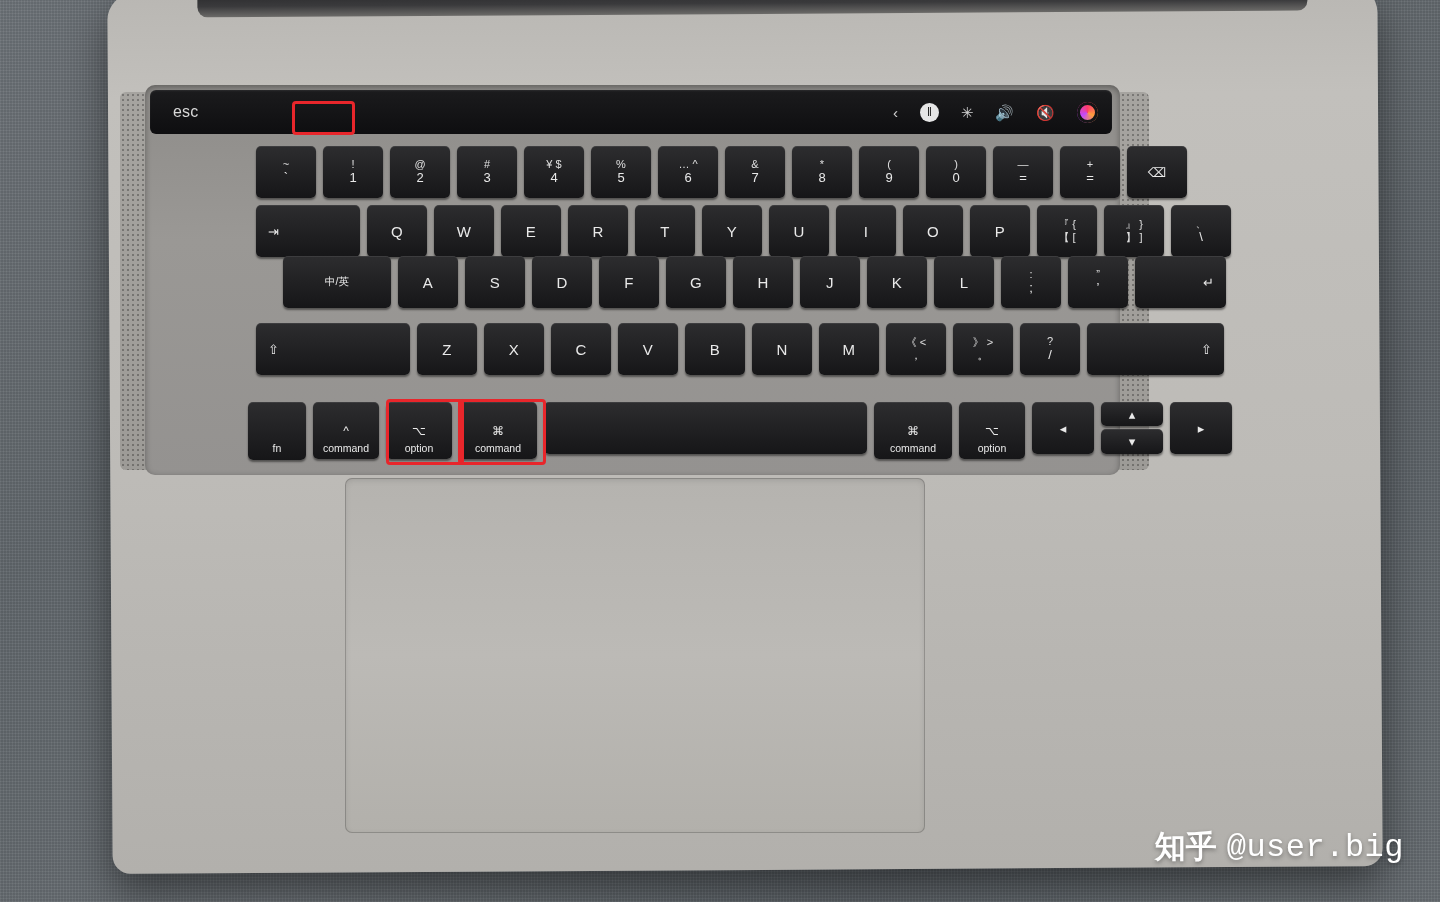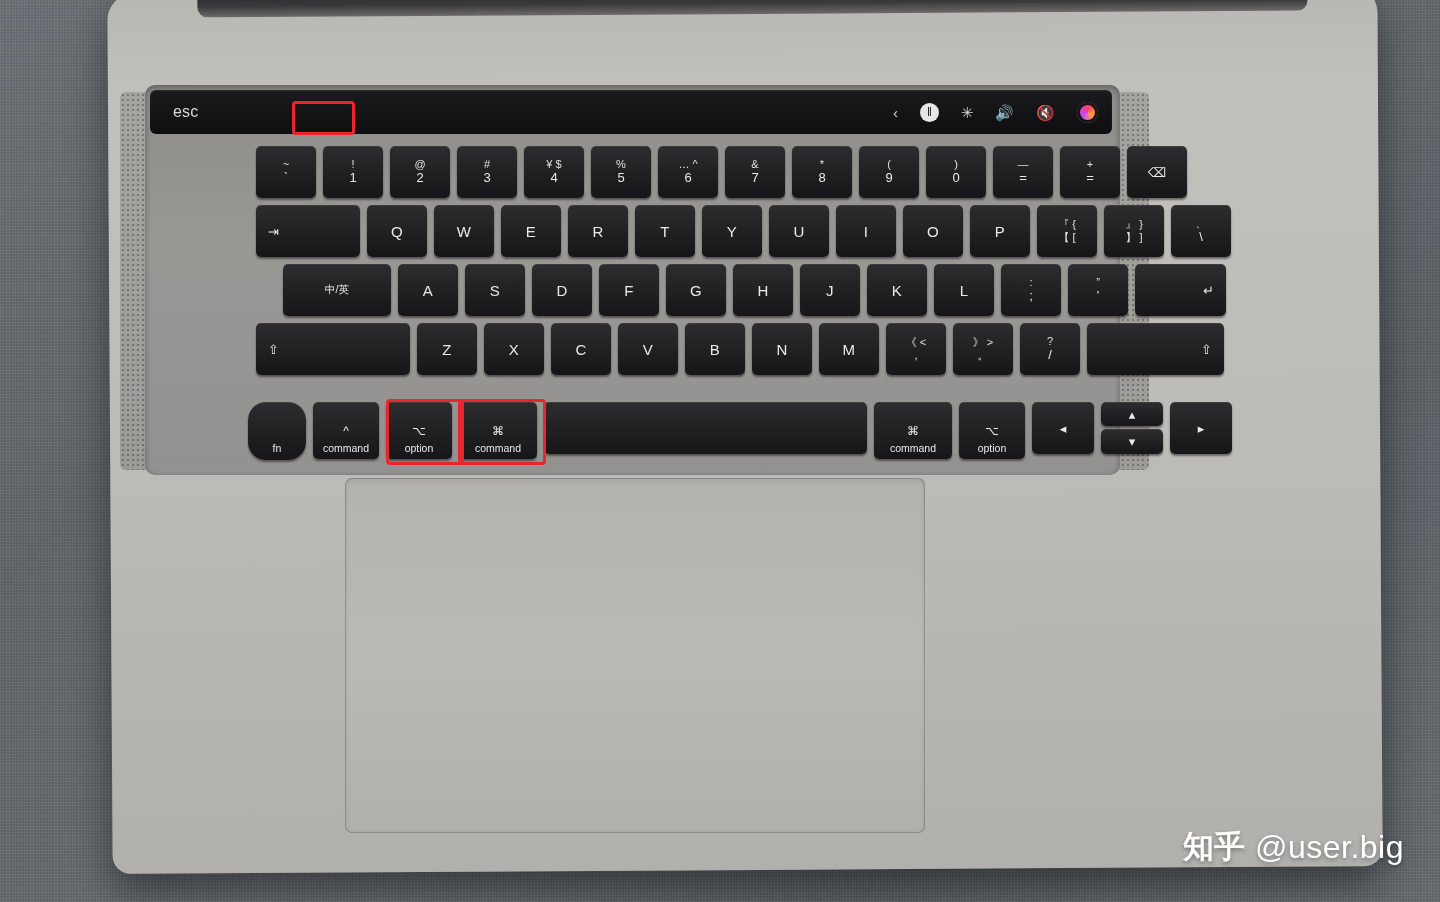--- a/index.html
+++ b/index.html
@@ -191,21 +191,21 @@
   
   #watermark {
     position: absolute;
     right: 36px;
     bottom: 34px;
     display: flex;
     align-items: center;
     gap: 10px;
     color: #ffffff;
     font-size: 33px;
-    font-family: Liberation Sans, sans-serif;
+    font-family: Liberation Mono, monospace;
     text-shadow: 0 2px 4px rgba(0,0,0,0.35);
   }
   #wm-logo {
     font-weight: 700;
     font-size: 31px;
   }
   #wm-user { font-size: 32px; letter-spacing: .5px; }
 </style>
 </head>
 <body>
@@ -333,21 +333,21 @@
     <div class="key k-two" style="width:60px;height:52px;">
       <span class="k-top">』 }</span>
       <span class="k-top">】 ]</span>
     </div>
     <div class="key k-two" style="width:60px;height:52px;">
       <span class="k-top">、</span>
       <span class="k-bot">\</span>
     </div>
   </div>
 
-  <div class="keyrow" id="row-a" style="left:256px; top:264px;padding-left:27px;">
+  <div class="keyrow" id="row-a" style="left:256px; top:256px;padding-left:27px;">
     <div class="key" style="width:108px;height:52px;">
       <span class="k-label-sm">中/英</span>
     </div>
     <div class="key" style="width:60px;height:52px;">
         <span class="k-main">A</span>
       </div>
     <div class="key" style="width:60px;height:52px;">
         <span class="k-main">S</span>
       </div>
     <div class="key" style="width:60px;height:52px;">
@@ -420,21 +420,21 @@
     <div class="key k-two" style="width:60px;height:52px;">
       <span class="k-top">?</span>
       <span class="k-bot">/</span>
     </div>
     <div class="key" style="width:125px;height:52px;justify-content:flex-end;padding-right:12px;">
       <span class="k-sym">⇧</span>
     </div>
   </div>
 
   <div class="keyrow" id="row-mod" style="left:248px; top:402px;">
-    <div class="key" style="width:58px;height:52px;align-items:flex-end;padding-bottom:6px;border-radius:18px;">
+    <div class="key" style="width:58px;height:52px;align-items:flex-end;padding-bottom:6px;">
       <span class="k-label-sm">fn</span>
     </div>
     <div class="key k-modbot" style="width:66px;height:52px;">
       <span class="k-gly">^</span>
       <span class="k-txt">command</span>
     </div>
     <div class="key k-modbot" style="width:66px;height:52px;">
       <span class="k-gly">⌥</span>
       <span class="k-txt">option</span>
     </div>

